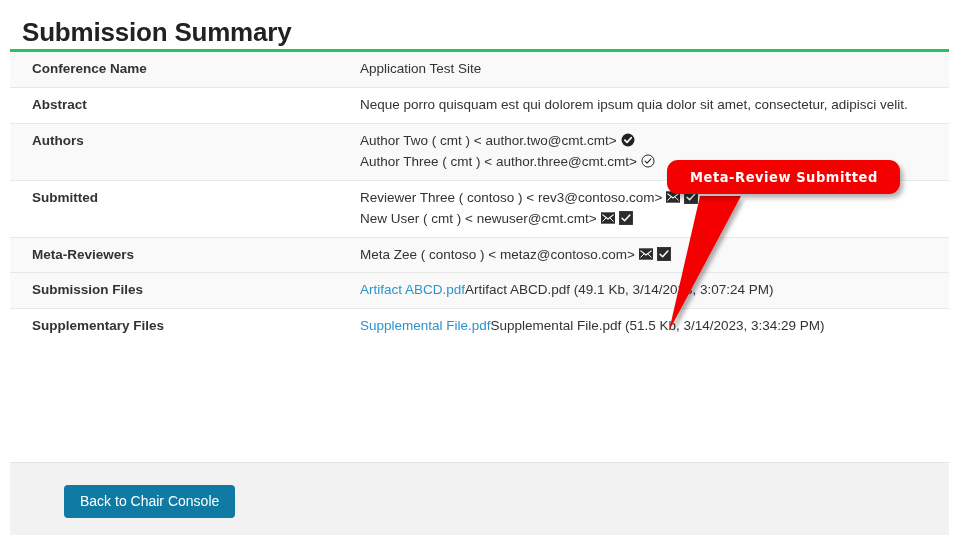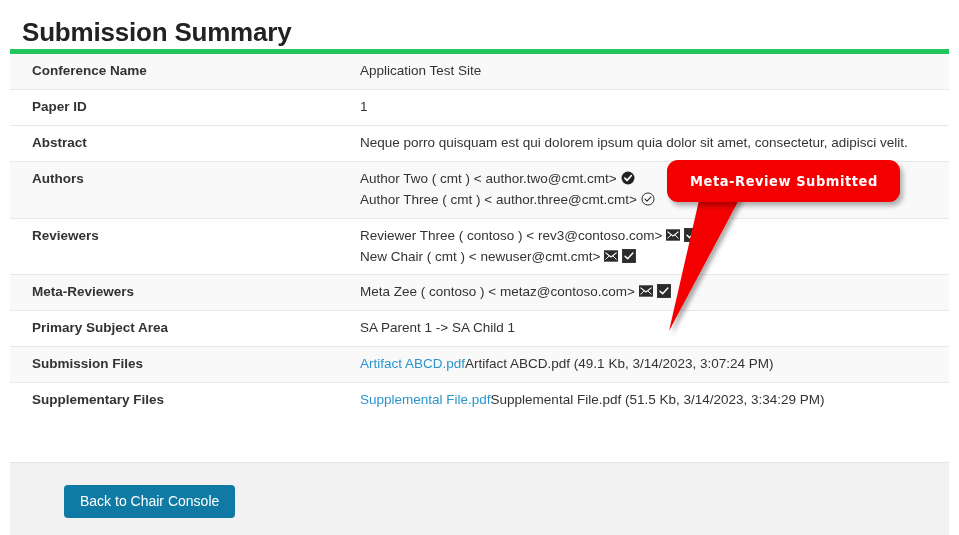--- a/index.html
+++ b/index.html
@@ -35,21 +35,21 @@
     border-collapse: collapse;
     table-layout: fixed;
   }
   .summary-table td {
     padding: 7px 8px 7px 0;
     font-size: 13.5px;
     vertical-align: top;
     border-top: 1px solid #e8e8e8;
     line-height: 1.55;
   }
-  .summary-table tr:first-child td { border-top: 5px solid #22c55e; }
+  .summary-table tr:first-child td { border-top: 3px solid #22c55e; }
   .summary-table tr.odd { background: #f9f9f9; }
   .summary-table tr.even { background: #ffffff; }
 
   td.cell-label {
     width: 320px;
     padding-left: 22px;
     font-weight: bold;
     color: #333333;
     white-space: nowrap;
   }
@@ -114,21 +114,21 @@
     top: 0;
     width: 959px;
     height: 535px;
     pointer-events: none;
   }
   .callout-box {
     position: absolute;
     left: 667px;
     top: 160px;
     width: 233px;
-    height: 42px;
+    height: 34px;
     background: #f40000;
     border-radius: 11px;
     box-shadow: 3px 4px 5px rgba(0,0,0,0.30);
     display: flex;
     align-items: center;
     justify-content: center;
     box-sizing: border-box;
     z-index: 3;
   }
   .callout-text {
@@ -152,54 +152,50 @@
 
 <h1 class="page-title">Submission Summary</h1>
 
 <table class="summary-table">
   <tbody>
     <tr class="odd">
       <td class="cell-label">Conference Name</td>
       <td class="cell-value">Application Test Site</td>
     </tr>
     <tr class="even">
-      <td class="cell-label">Paper ID</td>
-      <td class="cell-value">1</td>
-    </tr>
-    <tr class="even">
       <td class="cell-label">Abstract</td>
       <td class="cell-value">Neque porro quisquam est qui dolorem ipsum quia dolor sit amet, consectetur, adipisci velit.</td>
     </tr>
 
     <tr class="odd">
       <td class="cell-label">Authors</td>
       <td class="cell-value">
         <span class="person-line"><span class="person-name-bold">Author Two</span> <span>( cmt )</span> <span>&lt; author.two@cmt.cmt&gt;</span><span class="icon"><svg width="14" height="14" viewBox="0 0 16 16">
                 <circle cx="8" cy="8" r="7.4" fill="#222"></circle>
                 <path d="M4.4 8.2 L6.9 10.7 L11.7 5.4" stroke="#fff" stroke-width="2" fill="none" stroke-linecap="round" stroke-linejoin="round"></path>
               </svg></span></span>
         <span class="person-line"><span>Author Three</span> <span>( cmt )</span> <span>&lt; author.three@cmt.cmt&gt;</span><span class="icon"><svg width="14" height="14" viewBox="0 0 16 16">
                 <circle cx="8" cy="8" r="6.9" fill="none" stroke="#222" stroke-width="1.1"></circle>
                 <path d="M4.6 8.2 L6.9 10.4 L11.4 5.6" stroke="#222" stroke-width="1.2" fill="none" stroke-linecap="round" stroke-linejoin="round"></path>
               </svg></span></span>
       </td>
     </tr>
 
     <tr class="even">
-      <td class="cell-label">Reviewers</td>
+      <td class="cell-label">Submitted</td>
       <td class="cell-value">
         <span class="person-line"><span>Reviewer Three</span> <span>( contoso )</span> <span>&lt; rev3@contoso.com&gt;</span><span class="icon"><svg width="14" height="14" viewBox="0 0 16 16">
                 <rect x="0" y="1.5" width="16" height="13" fill="#2b2b2b"></rect>
                 <path d="M1.6 4.2 L8 9.2 L14.4 4.2" stroke="#fff" stroke-width="1.3" fill="none"></path>
                 <path d="M1.6 12 L6 7.8 M14.4 12 L10 7.8" stroke="#fff" stroke-width="1.1" fill="none"></path>
               </svg></span><span class="icon"><svg width="14" height="14" viewBox="0 0 16 16">
                 <rect x="0.6" y="0.6" width="14.8" height="14.8" fill="#2b2b2b" stroke="#2b2b2b"></rect>
                 <path d="M3.5 8.3 L6.4 11.2 L12.4 4.6" stroke="#fff" stroke-width="1.7" fill="none" stroke-linecap="round" stroke-linejoin="round"></path>
               </svg></span></span>
-        <span class="person-line"><span>New Chair</span> <span>( cmt )</span> <span>&lt; newuser@cmt.cmt&gt;</span><span class="icon"><svg width="14" height="14" viewBox="0 0 16 16">
+        <span class="person-line"><span>New User</span> <span>( cmt )</span> <span>&lt; newuser@cmt.cmt&gt;</span><span class="icon"><svg width="14" height="14" viewBox="0 0 16 16">
                 <rect x="0" y="1.5" width="16" height="13" fill="#2b2b2b"></rect>
                 <path d="M1.6 4.2 L8 9.2 L14.4 4.2" stroke="#fff" stroke-width="1.3" fill="none"></path>
                 <path d="M1.6 12 L6 7.8 M14.4 12 L10 7.8" stroke="#fff" stroke-width="1.1" fill="none"></path>
               </svg></span><span class="icon"><svg width="14" height="14" viewBox="0 0 16 16">
                 <rect x="0.6" y="0.6" width="14.8" height="14.8" fill="#2b2b2b" stroke="#2b2b2b"></rect>
                 <path d="M3.5 8.3 L6.4 11.2 L12.4 4.6" stroke="#fff" stroke-width="1.7" fill="none" stroke-linecap="round" stroke-linejoin="round"></path>
               </svg></span></span>
       </td>
     </tr>
 
@@ -210,24 +206,20 @@
                 <rect x="0" y="1.5" width="16" height="13" fill="#2b2b2b"></rect>
                 <path d="M1.6 4.2 L8 9.2 L14.4 4.2" stroke="#fff" stroke-width="1.3" fill="none"></path>
                 <path d="M1.6 12 L6 7.8 M14.4 12 L10 7.8" stroke="#fff" stroke-width="1.1" fill="none"></path>
               </svg></span><span class="icon"><svg width="14" height="14" viewBox="0 0 16 16">
                 <rect x="0.6" y="0.6" width="14.8" height="14.8" fill="#2b2b2b" stroke="#2b2b2b"></rect>
                 <path d="M3.5 8.3 L6.4 11.2 L12.4 4.6" stroke="#fff" stroke-width="1.7" fill="none" stroke-linecap="round" stroke-linejoin="round"></path>
               </svg></span></span>
       </td>
     </tr>
 
-    <tr class="even">
-      <td class="cell-label">Primary Subject Area</td>
-      <td class="cell-value">SA Parent 1 -&gt; SA Child 1</td>
-    </tr>
 
     <tr class="odd">
       <td class="cell-label">Submission Files</td>
       <td class="cell-value">
         <span class="person-line"><a class="file-link">Artifact ABCD.pdf</a><span class="file-meta">Artifact ABCD.pdf</span>&nbsp;<span class="file-meta">(49.1 Kb, 3/14/2023, 3:07:24 PM)</span></span>
       </td>
     </tr>
 
     <tr class="even">
       <td class="cell-label">Supplementary Files</td>

